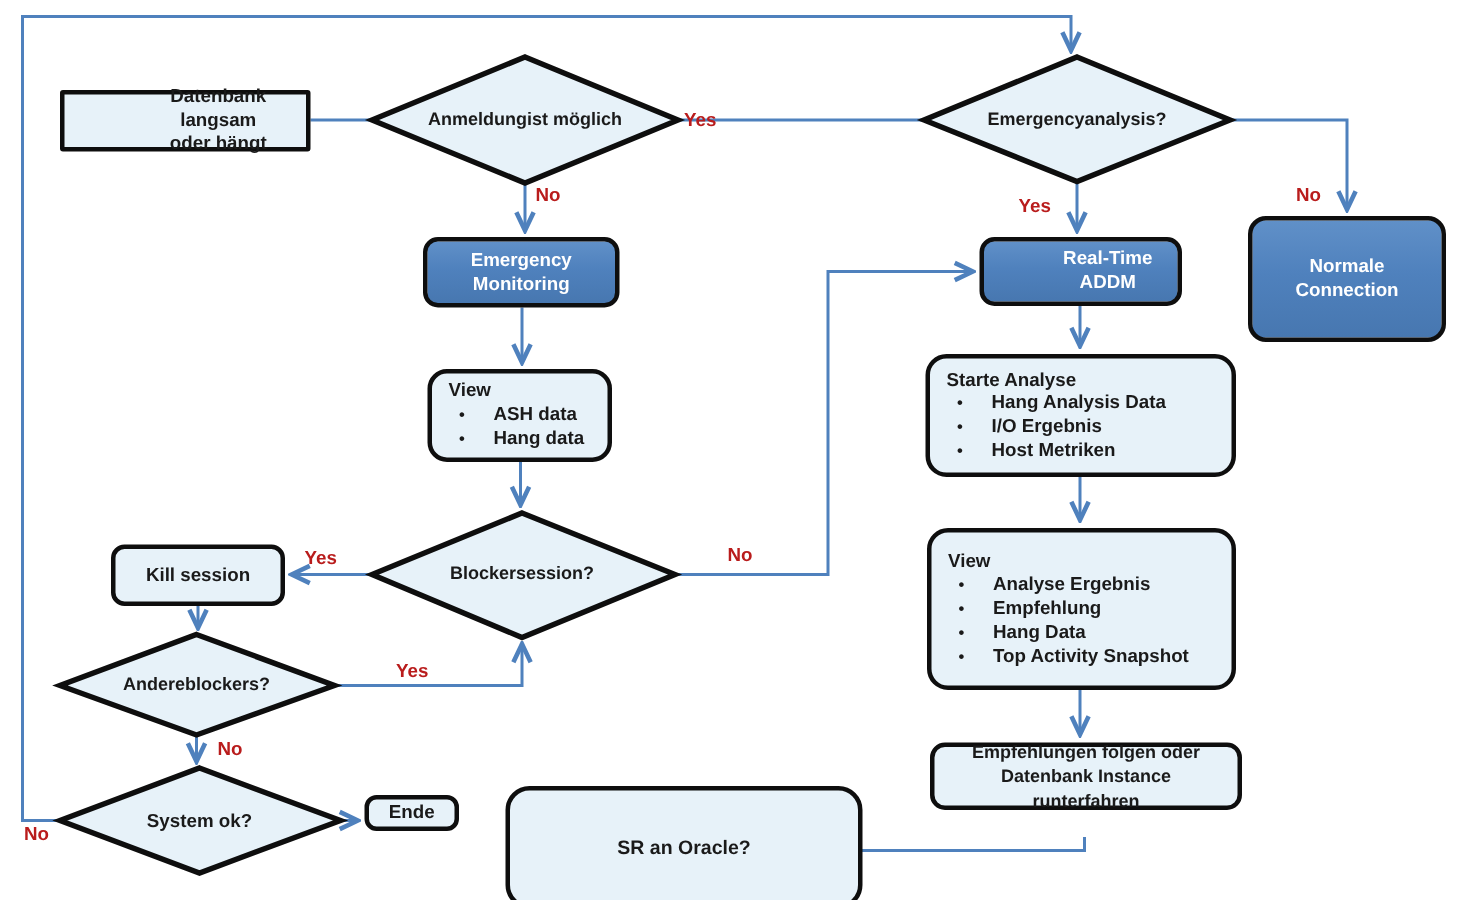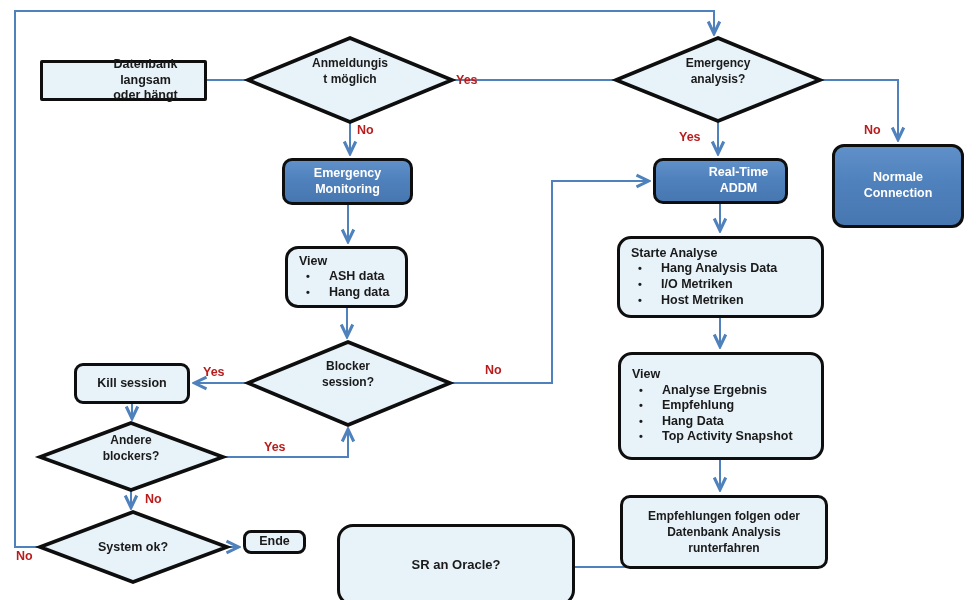--- a/index.html
+++ b/index.html
@@ -24,22 +24,22 @@
   }
   .node .ln{display:block;}
   .node.list{
     align-items:stretch;justify-content:center;flex-direction:column;
     text-align:left;padding:6px 6px 6px 11px;
   }
   .ltitle{font-weight:bold;}
   .li{display:flex;align-items:baseline;}
   .li .dot{width:10px;margin-left:7px;margin-right:13px;flex:0 0 auto;font-size:11px;}
   .dtext{
-    position:absolute;z-index:3;display:flex;flex-direction:column;
-    align-items:center;justify-content:flex-start;text-align:center;
+    position:absolute;z-index:3;display:flex;flex-direction:row;
+    align-items:center;justify-content:center;text-align:center;
     font-weight:bold;color:#1a1a1a;font-size:12px;line-height:1.3;
   }
   .elabel{
     position:absolute;z-index:4;font-weight:bold;font-size:12.5px;color:#b91c1c;
     white-space:nowrap;
   }
   .sr{font-size:13px;border-radius:16px;}
 </style>
 </head>
 <body>
@@ -132,21 +132,21 @@
   </div>
 
   <div class="node list" style="left:617px;top:236px;width:207px;height:82px;border-radius:14px;font-size:12.5px;">
     <div class="ltitle">Starte Analyse</div>
     <div class="li">
         <span class="dot">•</span>
         <span>Hang Analysis  Data</span>
       </div>
     <div class="li">
         <span class="dot">•</span>
-        <span>I/O Metriken</span>
+        <span>I/O Ergebnis</span>
       </div>
     <div class="li">
         <span class="dot">•</span>
         <span>Host Metriken</span>
       </div>
   </div>
 
   <div class="node list" style="left:618px;top:352px;width:206px;height:108px;border-radius:14px;font-size:12.5px;">
     <div class="ltitle">View</div>
     <div class="li">
@@ -160,24 +160,24 @@
     <div class="li">
         <span class="dot">•</span>
         <span>Hang Data</span>
       </div>
     <div class="li">
         <span class="dot">•</span>
         <span>Top Activity Snapshot</span>
       </div>
   </div>
 
-  <div class="node" style="left:620px;top:495px;width:208px;height:74px;border-radius:10px;font-size:12px;line-height:1.35;">
+  <div class="node" style="left:620px;top:495px;width:208px;height:45px;border-radius:10px;font-size:12px;line-height:1.35;">
     <div>
         <span class="ln">Empfehlungen folgen oder</span>
-        <span class="ln">Datenbank Analysis</span>
+        <span class="ln">Datenbank Instance</span>
         <span class="ln">runterfahren</span>
       </div>
   </div>
 
   <div class="dtext" style="left:270px;top:56px;width:160px;height:48px;">
     <span>Anmeldungis</span>
       <span>t möglich</span>
   </div>
   <div class="dtext" style="left:268px;top:359px;width:160px;height:48px;">
     <span>Blocker</span>

